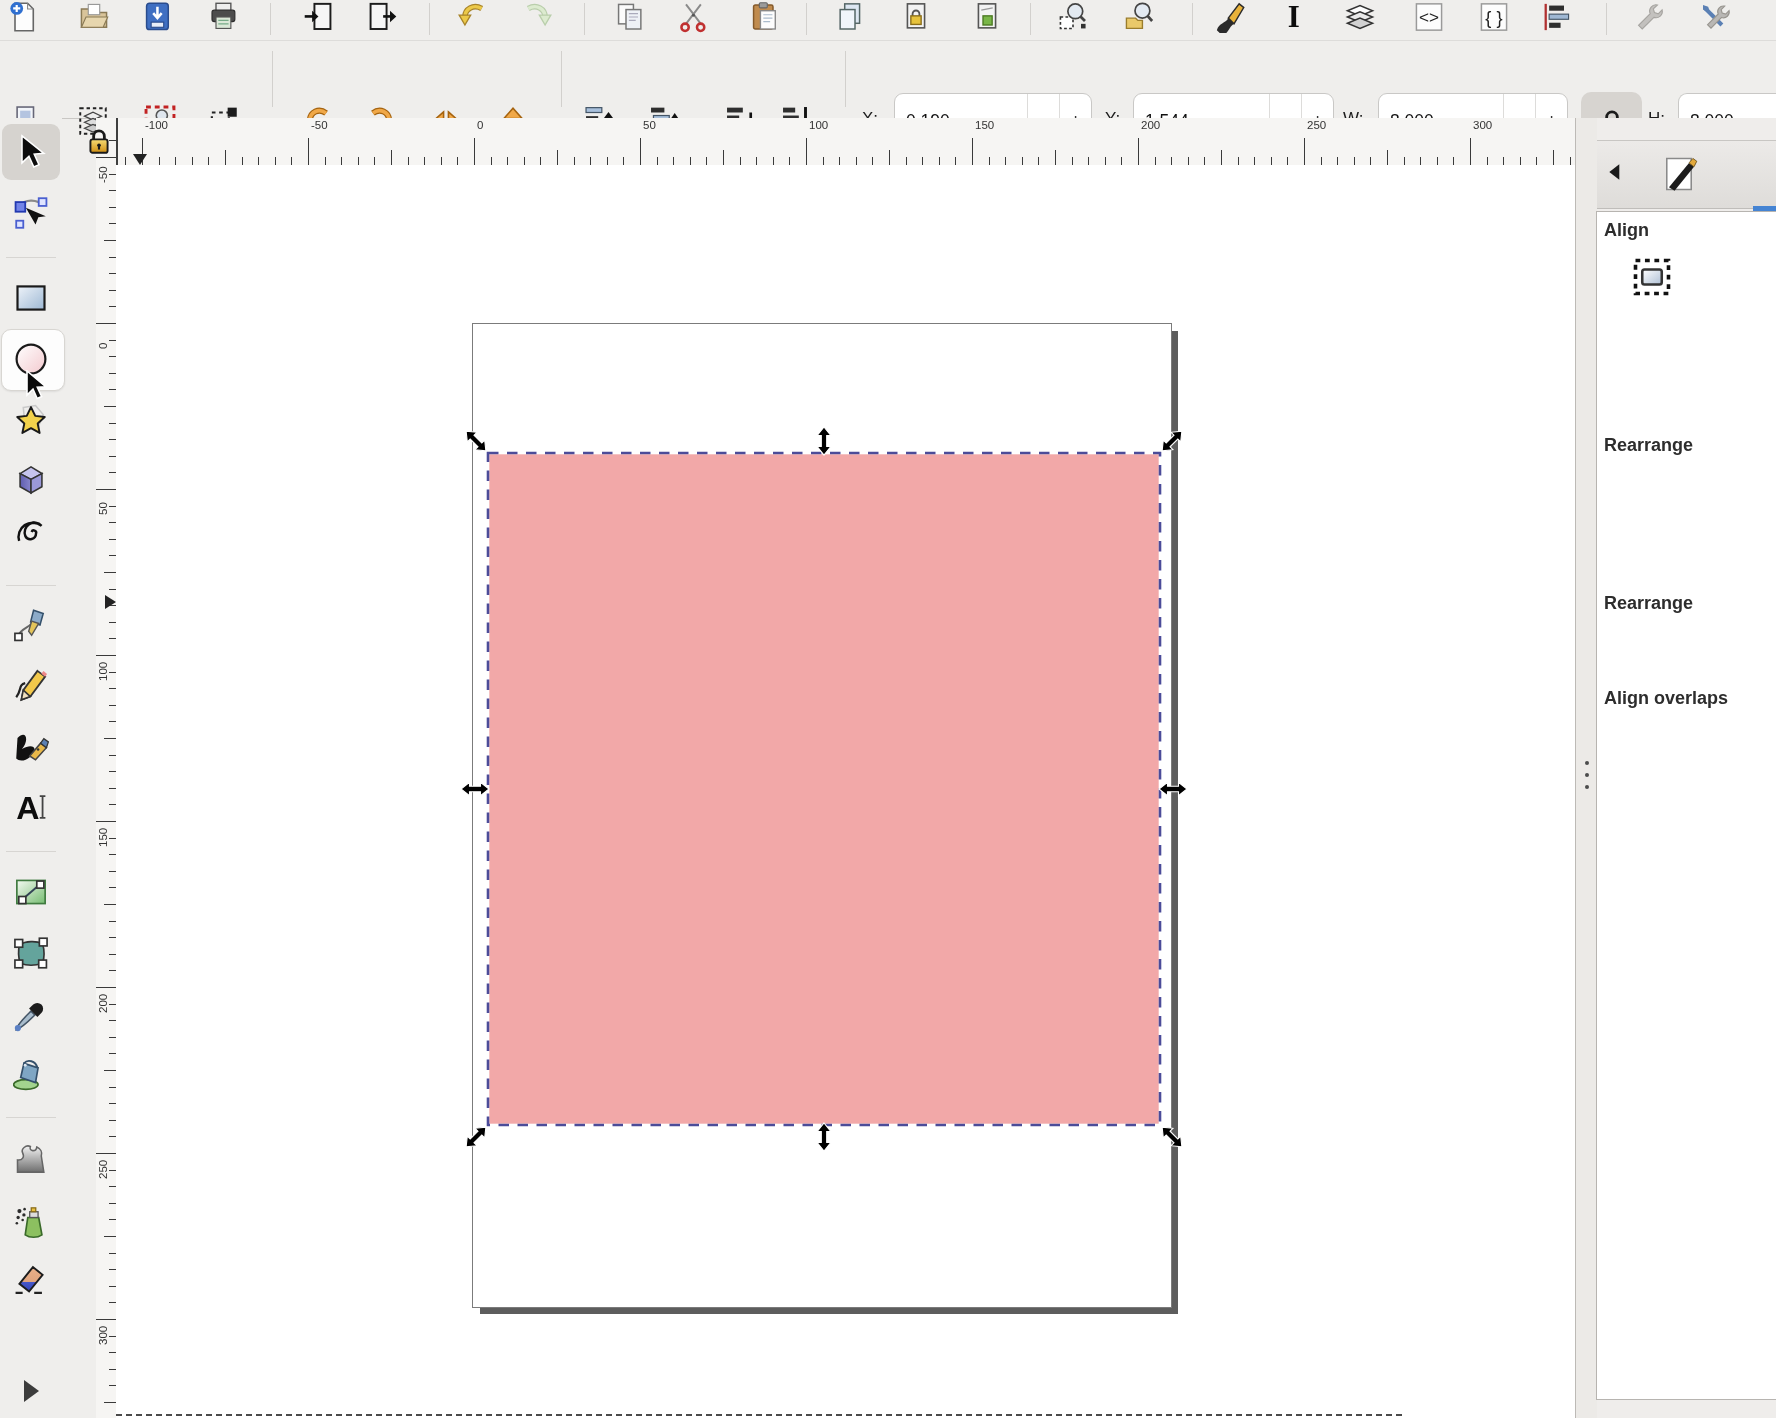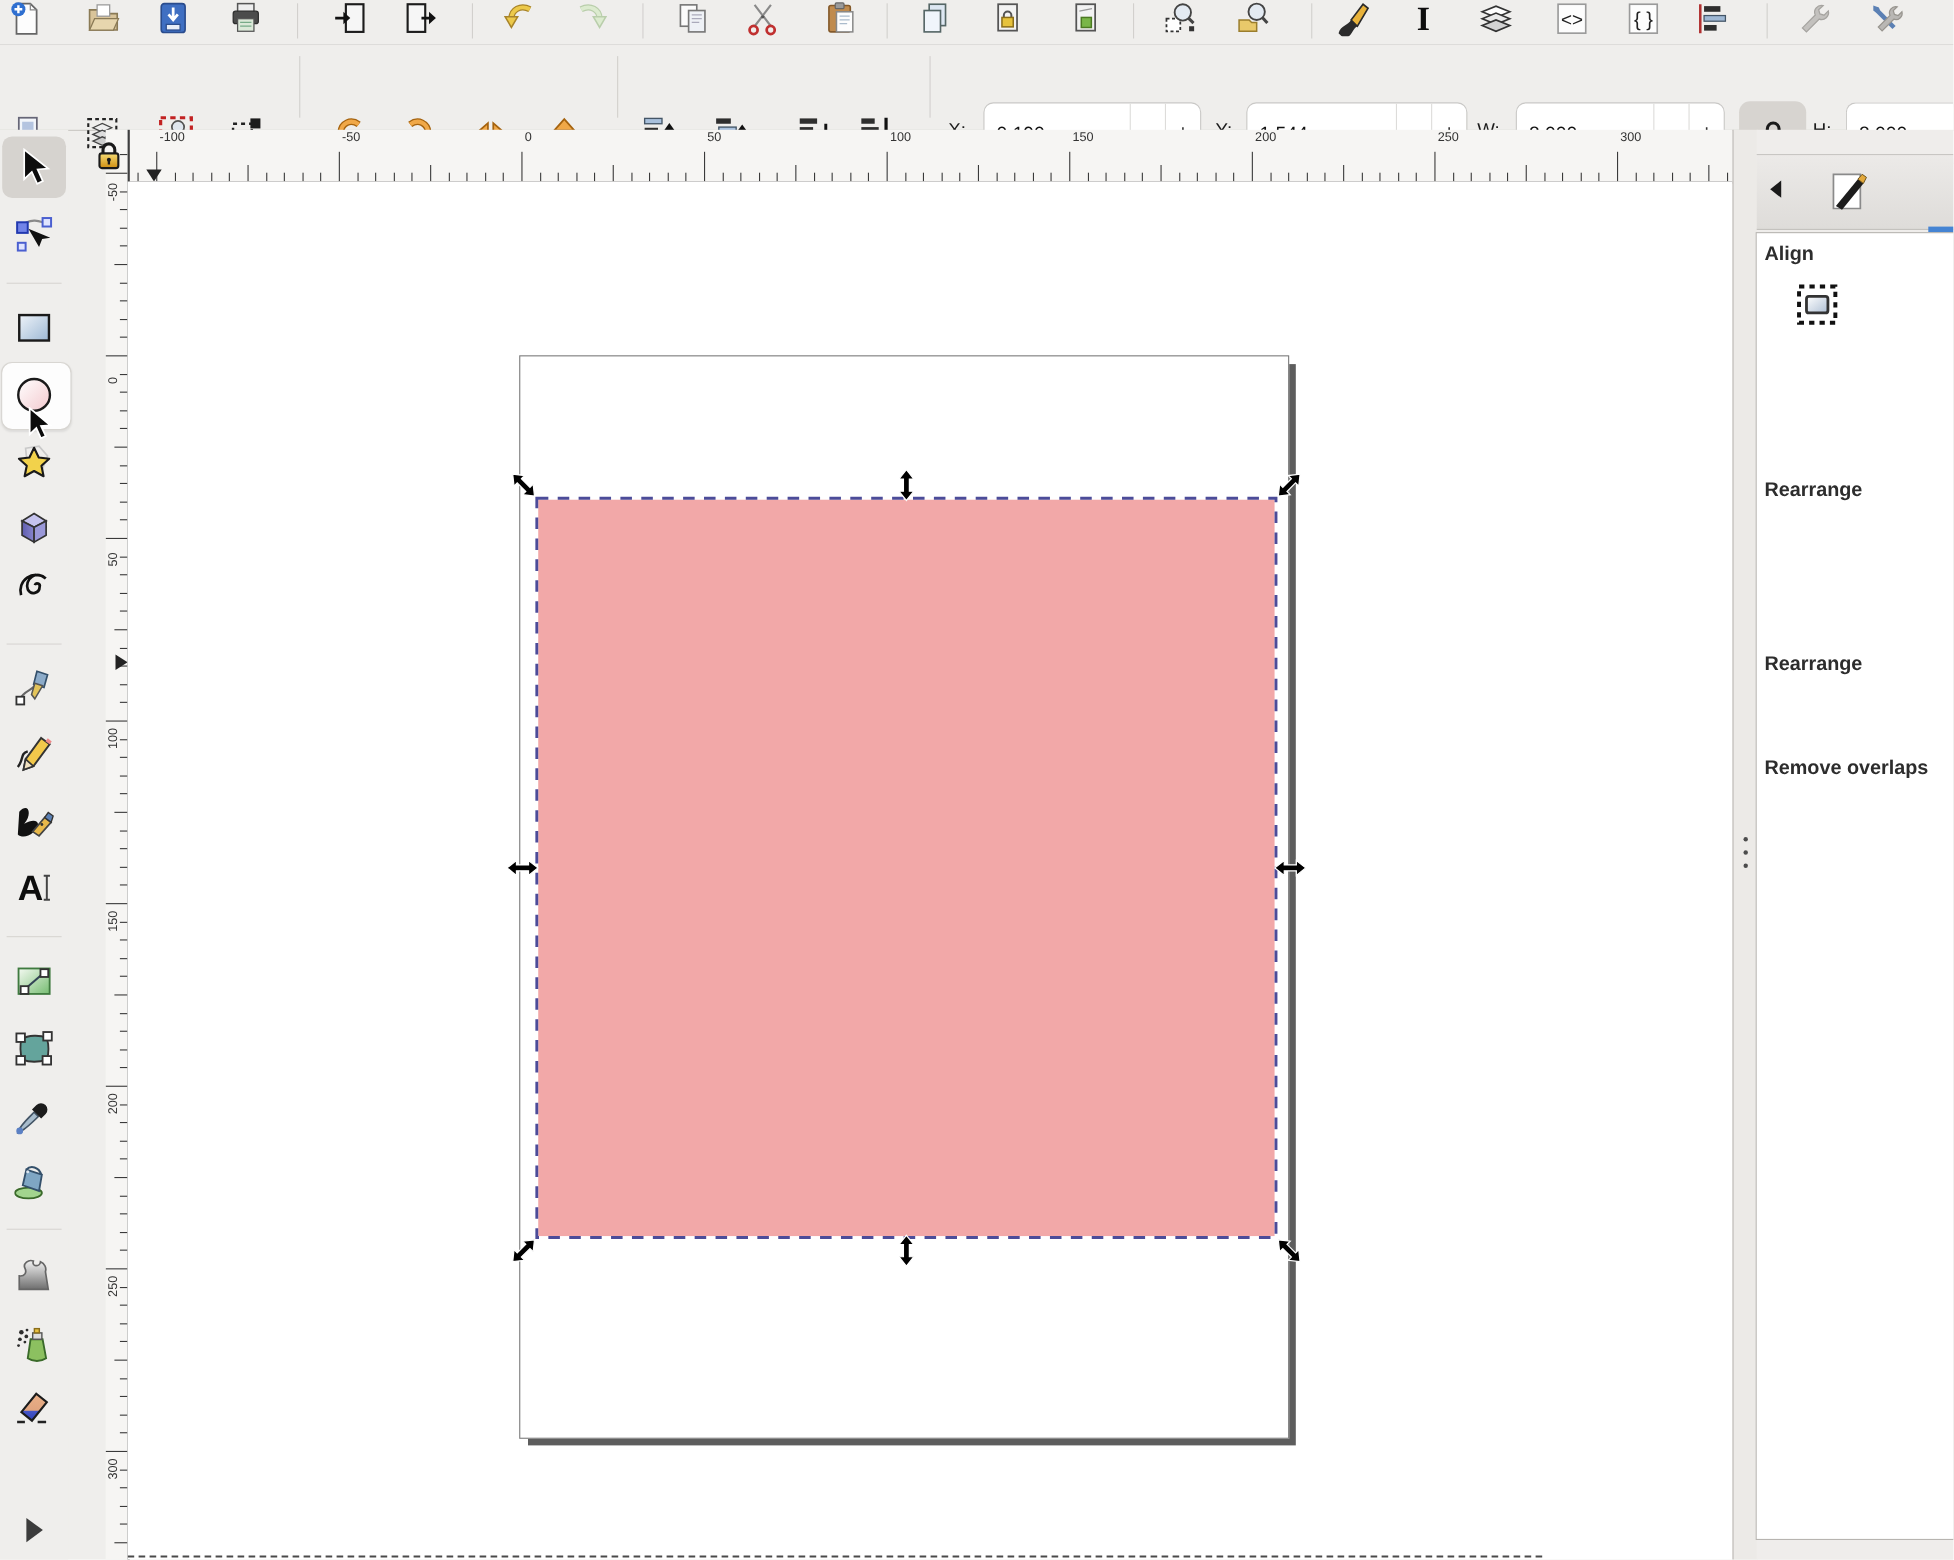--- a/index.html
+++ b/index.html
@@ -784,21 +784,21 @@
     <div id="panel-content">
       <div class="sec-title" style="top:8px">Align</div>
       <div class="abs" style="left:34px;top:44px;width:42px;height:42px">
         <svg viewBox="0 0 28 28" width="42" height="42">
           <rect x="3" y="3" width="22" height="22" fill="none" stroke="#111" stroke-width="2.4" stroke-dasharray="3.2 3.1"></rect>
           <rect x="7.5" y="9" width="13" height="10" rx="1.5" fill="url(#g-rel)" stroke="#333" stroke-width="1.7"></rect>
         </svg>
       </div>
       <div class="sec-title" style="top:223px">Rearrange</div>
       <div class="sec-title" style="top:381px">Rearrange</div>
-      <div class="sec-title" style="top:476px">Remove overlaps</div>
+      <div class="sec-title" style="top:476px">Align overlaps</div>
     </div>
   </div>
 
   <svg class="abs" style="left:24px;top:370px;z-index:50" width="26" height="34" viewBox="0 0 26 34">
     <path d="M3 1v24l6-5.8 4.2 9.3 4.4-2-4.3-9.2 8.4-.6z" fill="#0b0b0b" stroke="#ffffff" stroke-width="1.6"></path>
   </svg>
 
 </div>
 
 </body></html>

